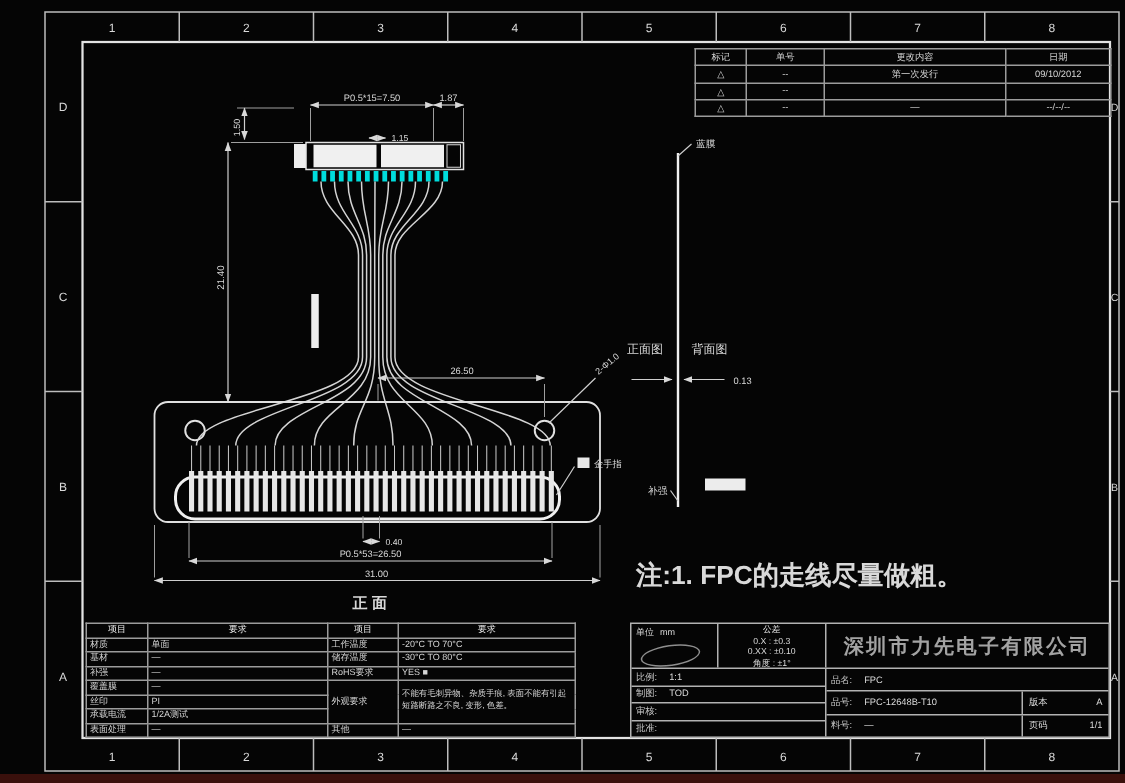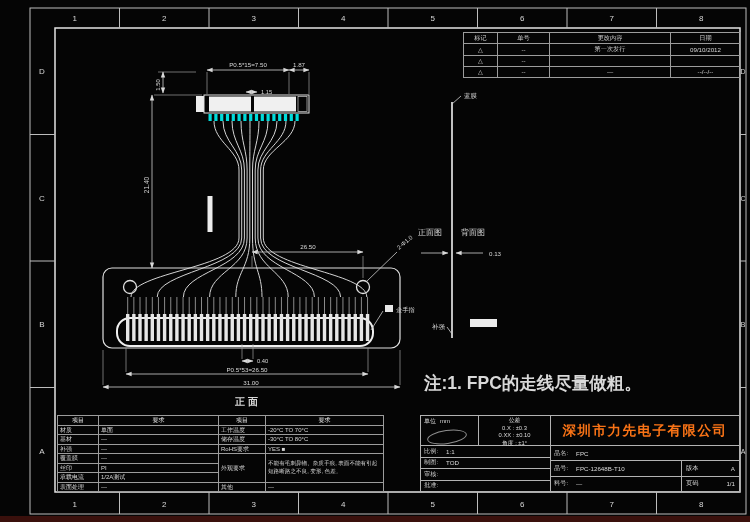--- a/index.html
+++ b/index.html
@@ -28,21 +28,21 @@
   .tb-top{display:flex;height:30px;border-bottom:1px solid #b2b2b2;box-sizing:border-box;}
   .tb-unit{width:58px;border-right:1px solid #b2b2b2;box-sizing:border-box;
     font-size:6px;padding:1px 3px;}
   .tb-unit .u-row span{margin-right:4px;}
   .tb-logo{width:38px;height:12px;border:1px solid #8e8e8e;border-radius:50%;
     transform:rotate(-8deg);margin-top:4px;margin-left:3px;}
   .tb-tol{width:72px;border-right:1px solid #b2b2b2;box-sizing:border-box;
     font-size:5.8px;text-align:center;line-height:1.3;padding-top:1px;}
   .tb-tol .t-h{color:#eee;}
   .tb-company{flex:1;display:flex;align-items:center;justify-content:center;
-    font-size:13.5px;font-weight:bold;letter-spacing:1.5px;color:#f97316;white-space:nowrap;}
+    font-size:13.5px;font-weight:bold;letter-spacing:1.5px;color:#a3a3a3;white-space:nowrap;}
   .tb-bottom{display:flex;height:45px;}
   .tb-left{width:130px;border-right:1px solid #b2b2b2;box-sizing:border-box;
     display:flex;flex-direction:column;}
   .tb-left .row{flex:1;border-bottom:1px solid #b2b2b2;display:flex;align-items:center;
     font-size:6.2px;padding:0 3px;box-sizing:border-box;}
   .tb-left .row:last-child{border-bottom:none;}
   .tb-right{flex:1;display:flex;flex-direction:column;}
   .tb-right .rrow{flex:1;border-bottom:1px solid #b2b2b2;display:flex;align-items:stretch;
     font-size:6.2px;box-sizing:border-box;}
   .tb-right .rrow:last-child{border-bottom:none;}

